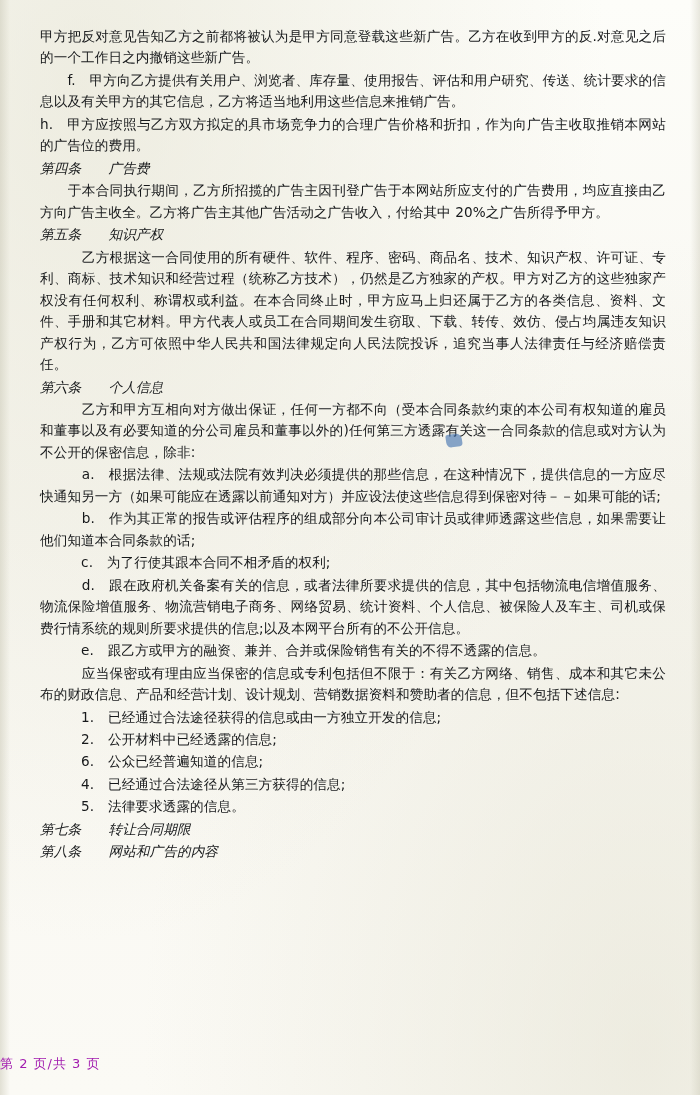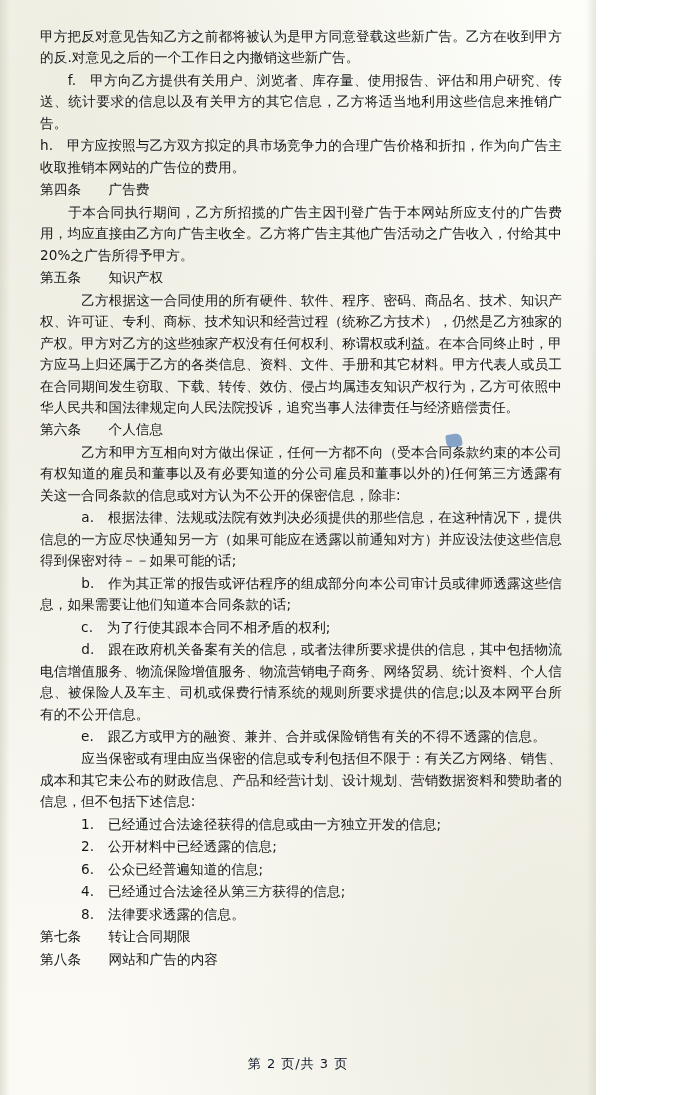--- a/index.html
+++ b/index.html
@@ -7,21 +7,21 @@
     padding: 0;
     background: #ffffff;
   }
   body {
     width: 700px;
     height: 1095px;
     font-family: "DejaVu Sans", sans-serif;
   }
   #page {
     position: relative;
-    width: 596px;
+    width: 700px;
     height: 1095px;
     background: #fbfaf6;
     overflow: hidden;
   }
   
   #page::before {
     content: "";
     position: absolute;
     inset: 0;
     background:
@@ -40,29 +40,29 @@
     letter-spacing: 0.1px;
     text-align: justify;
   }
   .p {
     margin: 0 0 1px 0;
     white-space: pre-wrap;
     word-break: break-all;
   }
   .head {
     margin: 0 0 1px 0;
+    font-style: italic;
   }
   .footer {
     position: absolute;
     left: 0;
     right: 0;
     bottom: 22px;
-    text-align: center;
     font-size: 13px;
-    color: #0f172a;
+    color: #a21caf;
     letter-spacing: 1px;
   }
   .seal {
     position: absolute;
     left: 446px;
     top: 434px;
     width: 16px;
     height: 13px;
     background: rgba(42,96,168,0.55);
     border-radius: 2px 6px 3px 5px;
@@ -104,21 +104,21 @@
     <p class="p">　　　a.　根据法律、法规或法院有效判决必须提供的那些信息，在这种情况下，提供信息的一方应尽快通知另一方（如果可能应在透露以前通知对方）并应设法使这些信息得到保密对待－－如果可能的话;</p>
     <p class="p">　　　b.　作为其正常的报告或评估程序的组成部分向本公司审计员或律师透露这些信息，如果需要让他们知道本合同条款的话;</p>
     <p class="p">　　　c.　为了行使其跟本合同不相矛盾的权利;</p>
     <p class="p">　　　d.　跟在政府机关备案有关的信息，或者法律所要求提供的信息，其中包括物流电信增值服务、物流保险增值服务、物流营销电子商务、网络贸易、统计资料、个人信息、被保险人及车主、司机或保费行情系统的规则所要求提供的信息;以及本网平台所有的不公开信息。</p>
     <p class="p">　　　e.　跟乙方或甲方的融资、兼并、合并或保险销售有关的不得不透露的信息。</p>
     <p class="p">　　　应当保密或有理由应当保密的信息或专利包括但不限于：有关乙方网络、销售、成本和其它未公布的财政信息、产品和经营计划、设计规划、营销数据资料和赞助者的信息，但不包括下述信息:</p>
     <p class="p">　　　1.　已经通过合法途径获得的信息或由一方独立开发的信息;</p>
     <p class="p">　　　2.　公开材料中已经透露的信息;</p>
     <p class="p">　　　6.　公众已经普遍知道的信息;</p>
     <p class="p">　　　4.　已经通过合法途径从第三方获得的信息;</p>
-    <p class="p">　　　8.　法律要求透露的信息。</p>
+    <p class="p">　　　5.　法律要求透露的信息。</p>
     <p class="p head">第七条　　转让合同期限</p>
     <p class="p head">第八条　　网站和广告的内容</p>
   </div>
 
   <div class="seal"></div>
 
   <div class="footer">第 2 页/共 3 页</div>
 </div>
 
 </body></html>

